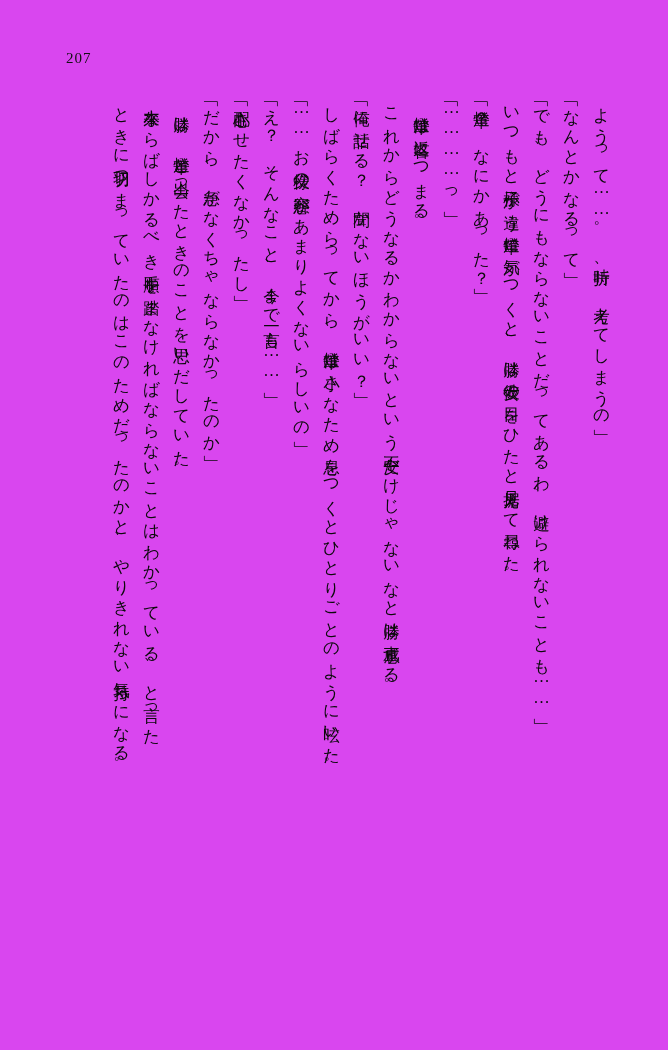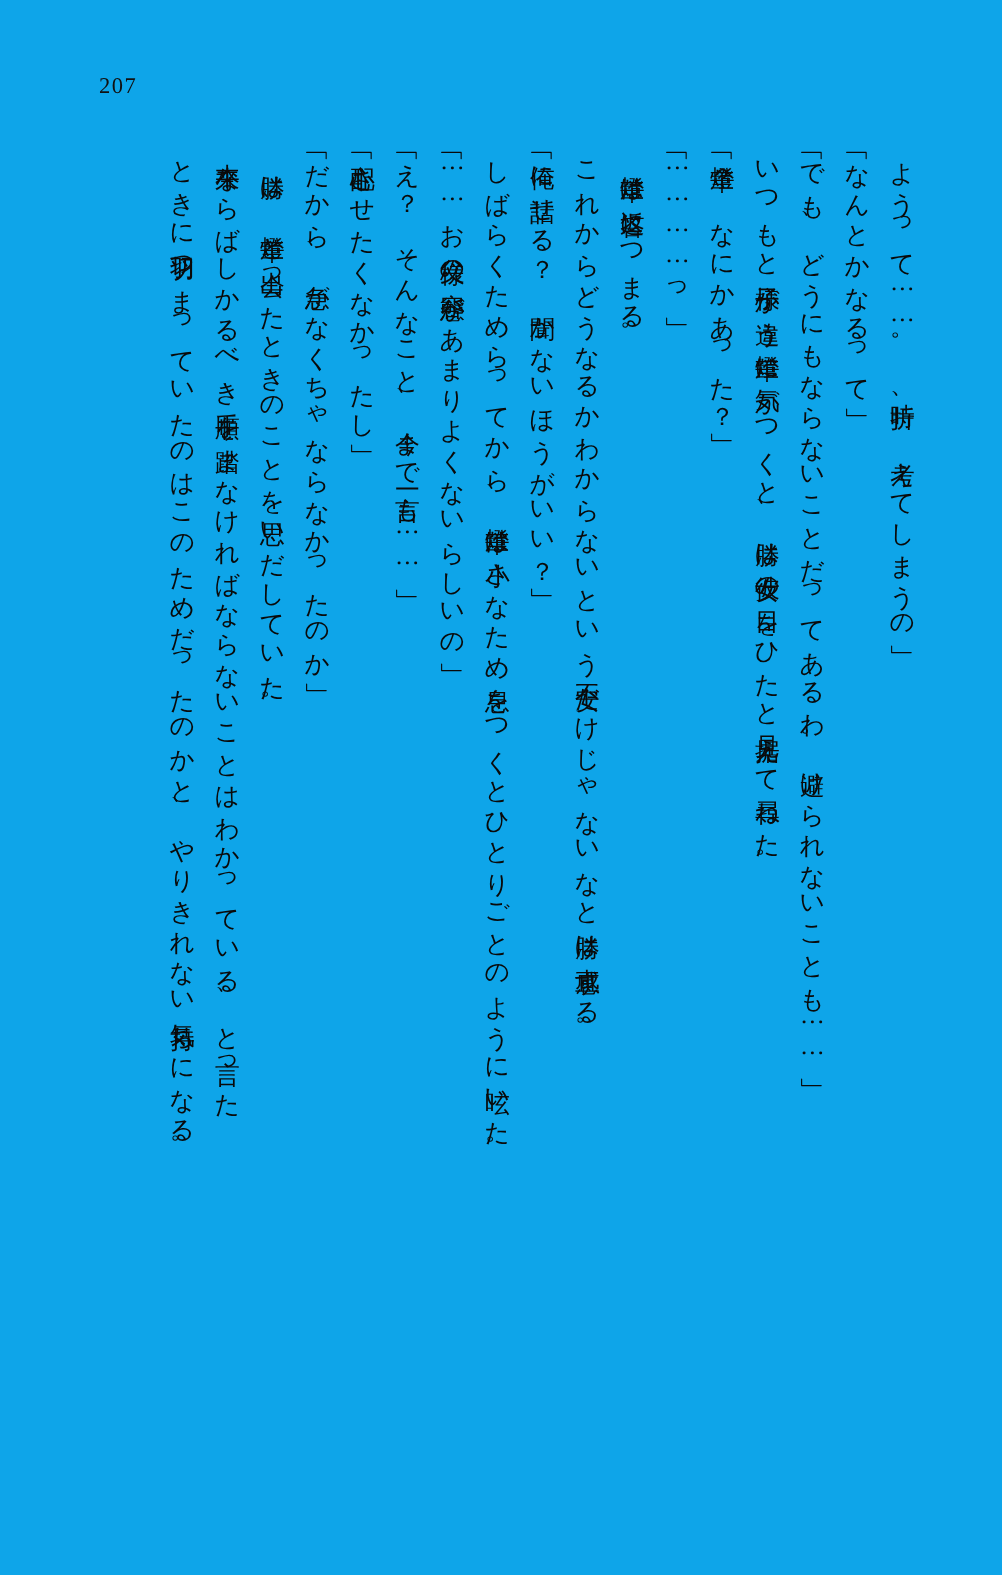--- a/index.html
+++ b/index.html
@@ -11,21 +11,21 @@
     width: 668px;
     height: 1050px;
     position: relative;
     font-family: "Liberation Serif", "DejaVu Serif", serif;
     color: #000000;
     overflow: hidden;
   }
   .page {
     position: absolute;
     inset: 0;
-    background: #0ea5e9;
+    background: #d946ef;
   }
   .page-number {
     position: absolute;
     top: 50px;
     left: 66px;
     font-size: 15px;
     letter-spacing: 1px;
     color: #111;
     font-family: "Liberation Serif", "DejaVu Serif", serif;
   }

